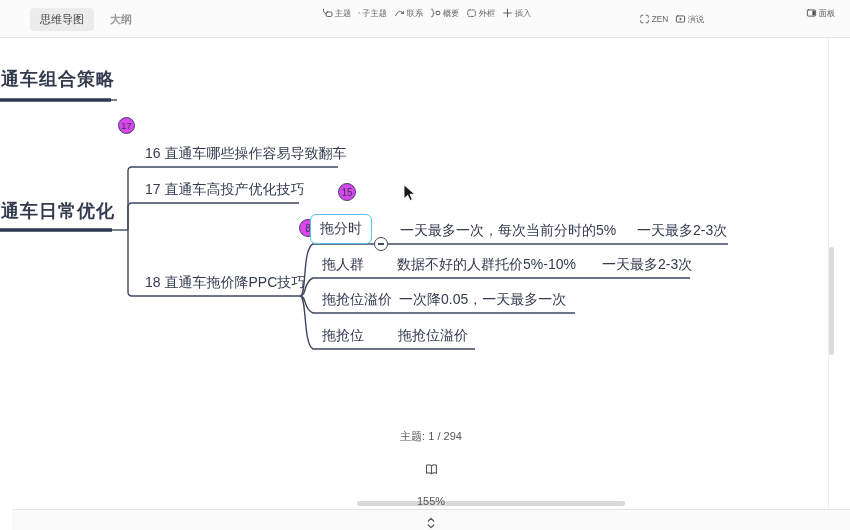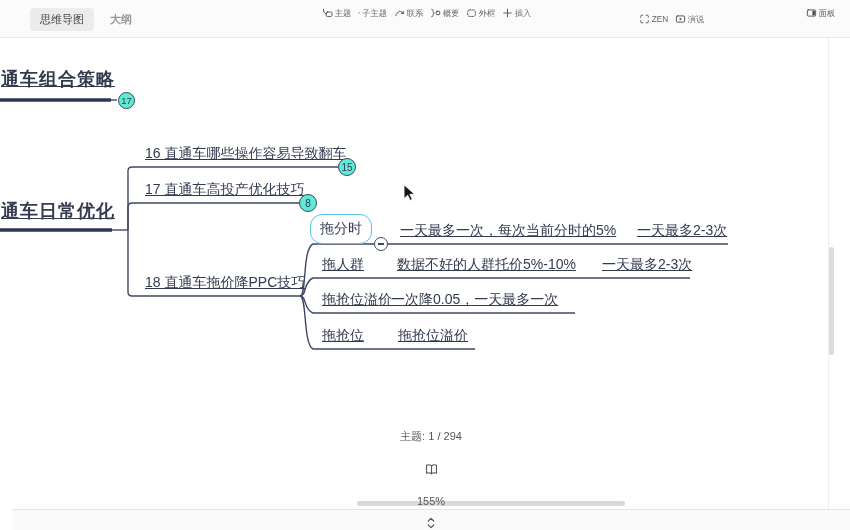--- a/index.html
+++ b/index.html
@@ -27,32 +27,32 @@
     color:#4a4a4a;
   }
   .tool svg{display:block;}
   .tool-label{font-size:9px;color:#666;transform:scale(0.92);white-space:nowrap;}
   .icon-stroke{stroke:#4a4a4a;fill:none;stroke-width:1.3;stroke-linecap:round;stroke-linejoin:round;}
   
   .canvas{position:absolute;left:0;top:38px;width:850px;height:471px;background:#fff;}
   .map-lines{position:absolute;left:0;top:0;}
   .map-lines .thin{stroke:#3f4862;stroke-width:1.4;fill:none;}
   .map-lines .thick{stroke:#2f3750;stroke-width:3.5;fill:none;}
-  .node{position:absolute;white-space:nowrap;color:#333b4f;text-decoration:underline;}
+  .node{position:absolute;white-space:nowrap;color:#333b4f;}
   .main-node{font-size:18px;font-weight:700;letter-spacing:1px;}
   .sub-node{font-size:14px;font-weight:500;text-align:right;}
   .badge{
-    position:absolute;box-sizing:border-box;background:#5eead4;
+    position:absolute;box-sizing:border-box;background:#d946ef;
     border:1.4px solid #3f4862;border-radius:50%;
     display:flex;align-items:center;justify-content:center;
-    font-size:10px;font-weight:500;color:#333b4f;
+    font-size:10px;font-weight:500;color:#333b4f;margin-top:25px;
   }
   .sel-box{
     position:absolute;left:310px;top:176px;width:62px;height:30px;box-sizing:border-box;
-    background:#fff;border:1.6px solid #57c1e8;border-radius:12px;
+    background:#fff;border:1.6px solid #57c1e8;border-radius:6px;
     display:flex;align-items:center;justify-content:center;
     font-size:14px;font-weight:500;color:#333b4f;white-space:nowrap;
   }
   .collapse-btn{
     position:absolute;left:374px;top:199px;width:14px;height:14px;box-sizing:border-box;
     background:#fff;border:1.2px solid #3f4862;border-radius:50%;
     display:flex;align-items:center;justify-content:center;
   }
   .collapse-btn .bar{width:6px;height:1.4px;background:#3f4862;}
   .vtrack{position:absolute;left:828px;top:0;width:1px;height:471px;background:#efefef;}
@@ -190,21 +190,21 @@
     <div class="bar"></div>
   </div>
   <div class="node sub-node" style="left:400px;top:184px">一天最多一次，每次当前分时的5%</div>
   <div class="node sub-node" style="left:637px;top:184px">一天最多2-3次</div>
 
   <div class="node sub-node" style="left:322px;top:218px">拖人群</div>
   <div class="node sub-node" style="left:397px;top:218px">数据不好的人群托价5%-10%</div>
   <div class="node sub-node" style="left:602px;top:218px">一天最多2-3次</div>
 
   <div class="node sub-node" style="left:322px;top:253px">拖抢位溢价</div>
-  <div class="node sub-node" style="left:391px;top:253px">一次降0.05，一天最多一次</div>
+  <div class="node sub-node" style="left:399px;top:253px">一次降0.05，一天最多一次</div>
 
   <div class="node sub-node" style="left:322px;top:289px">拖抢位</div>
   <div class="node sub-node" style="left:398px;top:289px">拖抢位溢价</div>
 
   <div class="vtrack"></div>
   <div class="vscroll"></div>
   <div class="hscroll"></div>
 
   <svg class="cursor" width="13" height="18" viewBox="0 0 13 18">
     <path d="M1 0.8 L1 14.6 L4.7 11.3 L7.1 16.4 L9.4 15.4 L6.9 10.3 L11.7 10.3 Z" fill="#161616" stroke="#fff" stroke-width="0.9"></path>

